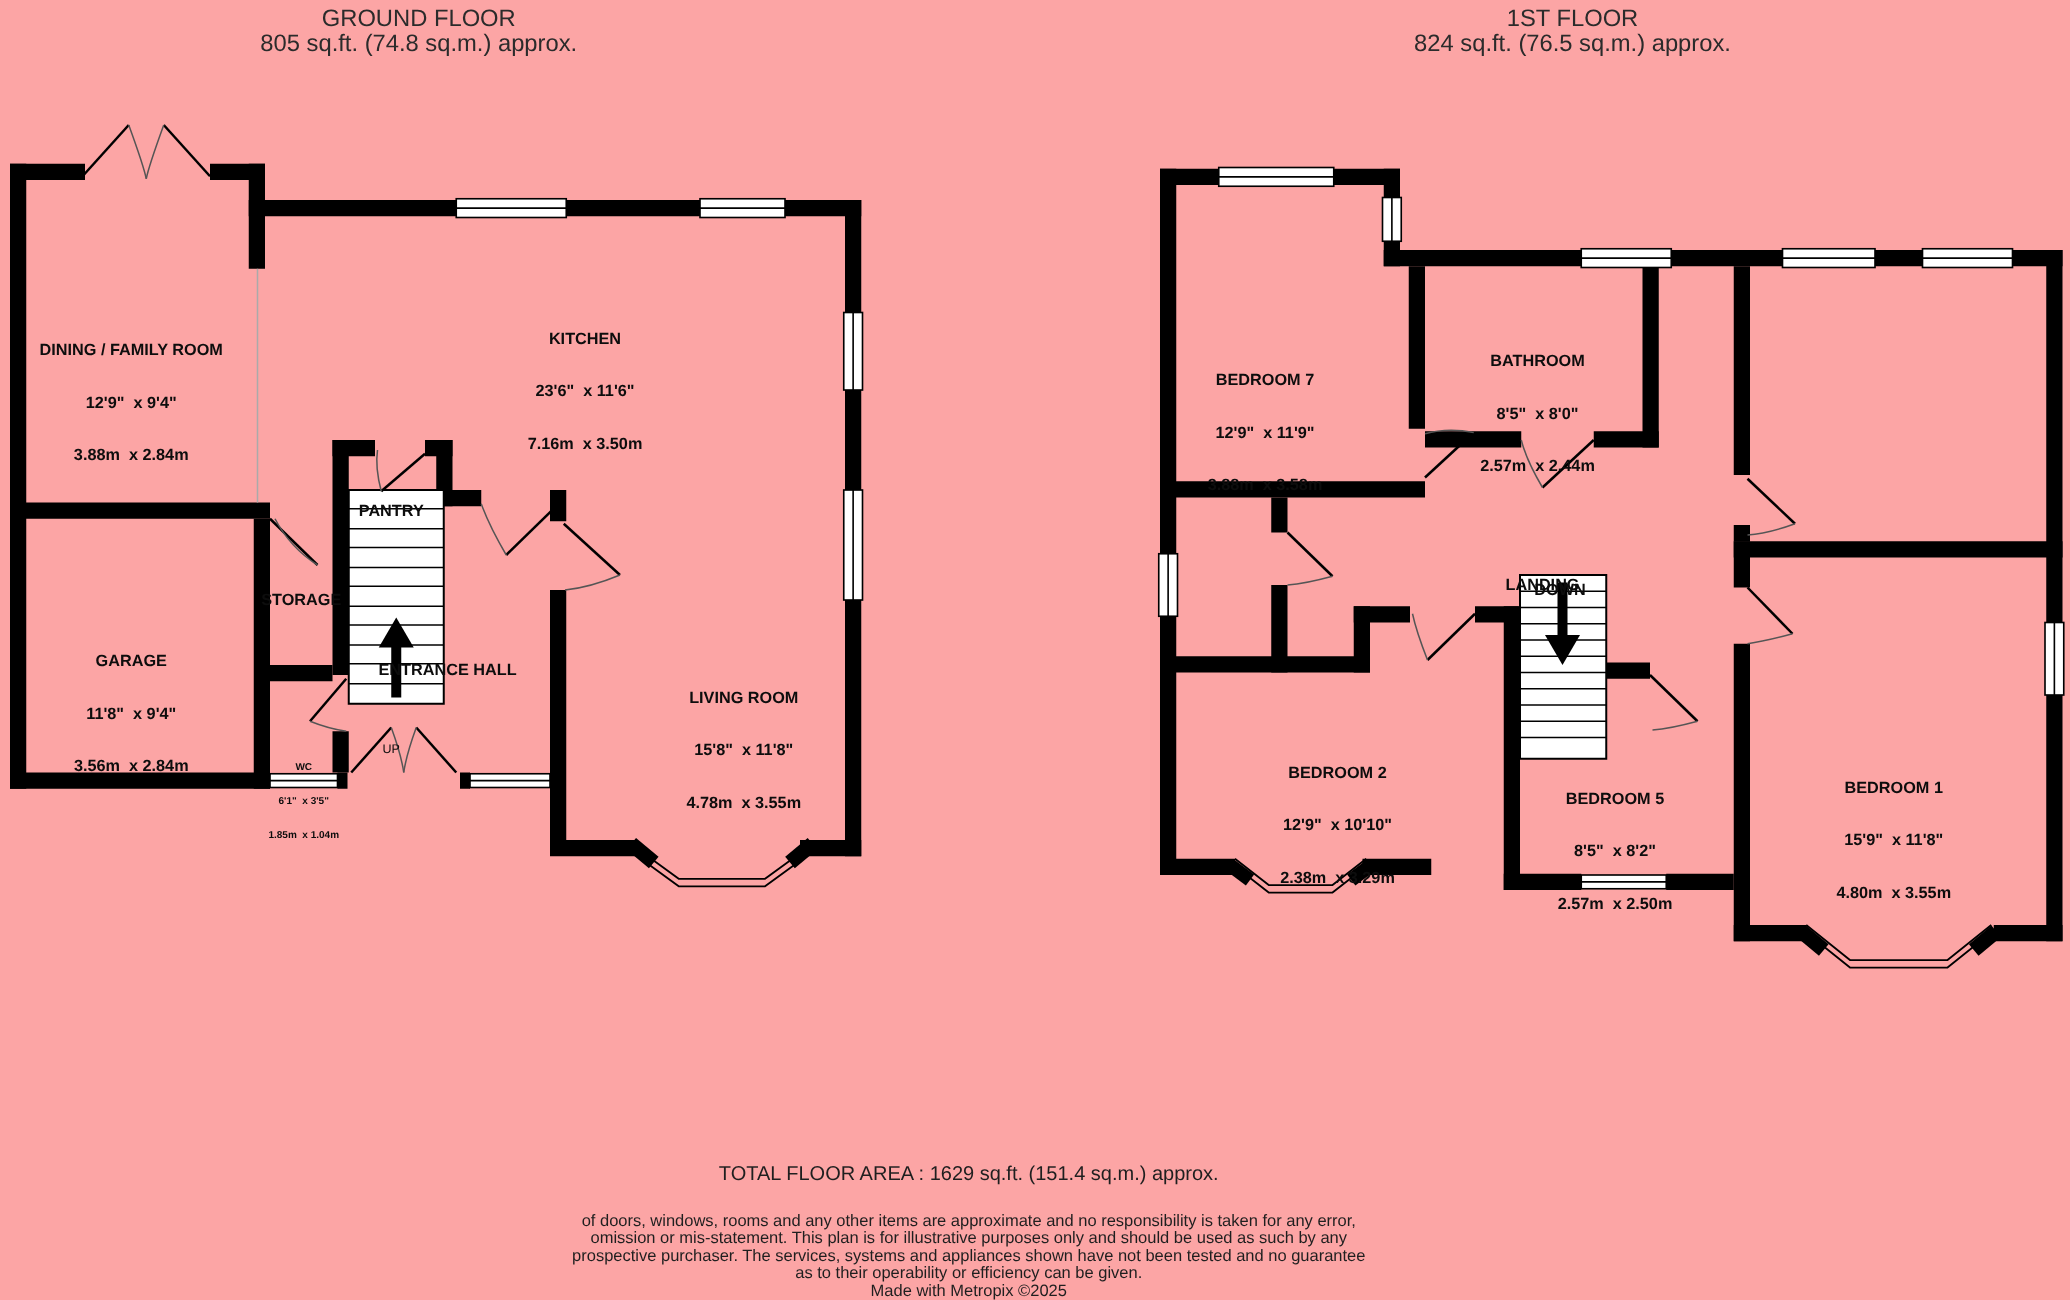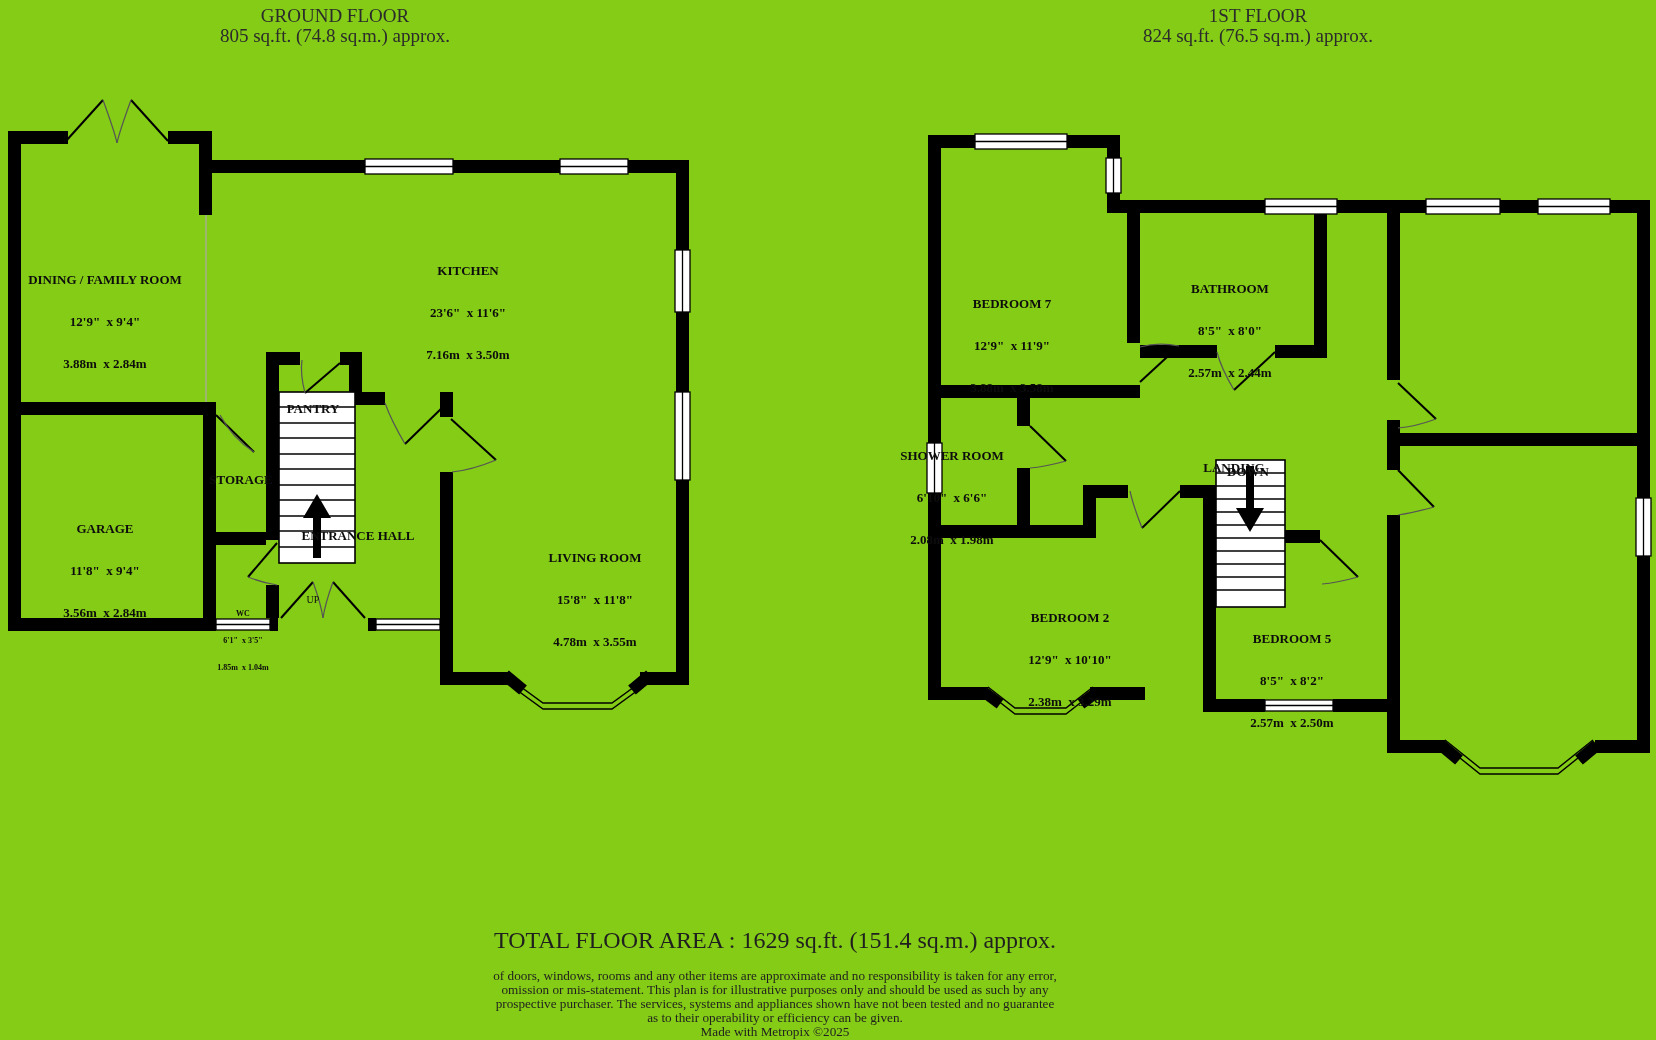--- a/index.html
+++ b/index.html
@@ -1,26 +1,26 @@
 <!DOCTYPE html>
 <html><head>
 <meta charset="utf-8">
 <style>
   html,body{margin:0;padding:0;background:#ffffff;}
-  #canvas{position:relative;width:1656px;height:1040px;background:#84cc16;overflow:hidden;
-          font-family:Liberation Serif, serif;}
+  #canvas{position:relative;width:1656px;height:1040px;background:#fca5a5;overflow:hidden;
+          font-family:Liberation Sans, sans-serif;}
   #plan-svg{position:absolute;left:0;top:0;z-index:1;}
   .title{position:absolute;transform:translate(-50%,-50%);white-space:pre;z-index:3;
          font-size:19px;color:#2b2b2b;}
   .lbl{position:absolute;transform:translate(-50%,0);text-align:center;z-index:3;
        font-weight:bold;font-size:13px;line-height:14px;color:#0d0d0d;white-space:pre;}
   .lbl.small{font-size:8px;line-height:9px;}
   .lbl.tiny{font-weight:normal;font-size:10px;line-height:11px;}
   .footer-line{position:absolute;transform:translate(-50%,-50%);white-space:pre;z-index:3;color:#1f1f1f;}
-  .footer-total{font-size:24px;}
+  .footer-total{font-size:16px;}
   .footer-small{font-size:13.2px;}
 </style>
 </head>
 <body>
 
 <div id="canvas">
 
 <svg id="plan-svg" width="1656" height="1040" viewBox="0 0 1656 1040">
 
   <g fill="#000">
@@ -276,40 +276,40 @@
 <div class="lbl" style="left:1012px;top:269px">
   <div>BEDROOM 7</div>
   <div>12'9"  x 11'9"</div>
   <div>3.88m  x 3.58m</div>
 </div>
 <div class="lbl" style="left:1230px;top:254px">
   <div>BATHROOM</div>
   <div>8'5"  x 8'0"</div>
   <div>2.57m  x 2.44m</div>
 </div>
-<div class="lbl" style="left:952px;top:421px">
-  <div>SHOWER ROOM</div>
-  <div>6'10"  x 6'6"</div>
-  <div>2.08m  x 1.98m</div>
-</div>
 <div class="lbl" style="left:1234px;top:433px">
   <div>LANDING</div>
 </div>
 <div class="lbl" style="left:1248px;top:437px">
   <div>DOWN</div>
 </div>
 <div class="lbl" style="left:1070px;top:583px">
   <div>BEDROOM 2</div>
   <div>12'9"  x 10'10"</div>
   <div>2.38m  x 3.29m</div>
 </div>
 <div class="lbl" style="left:1292px;top:604px">
   <div>BEDROOM 5</div>
   <div>8'5"  x 8'2"</div>
   <div>2.57m  x 2.50m</div>
+</div>
+<div class="lbl" style="left:1515px;top:595px">
+  <div>BEDROOM 1</div>
+  <div>15'9"  x 11'8"</div>
+  <div>4.80m  x 3.55m</div>
 </div>
 
 <div class="footer-line footer-total" style="left:775px;top:940px">TOTAL FLOOR AREA : 1629 sq.ft. (151.4 sq.m.) approx.</div>
 <div class="footer-line footer-small" style="left:775px;top:976px">of doors, windows, rooms and any other items are approximate and no responsibility is taken for any error,</div>
 <div class="footer-line footer-small" style="left:775px;top:990px">omission or mis-statement. This plan is for illustrative purposes only and should be used as such by any</div>
 <div class="footer-line footer-small" style="left:775px;top:1004px">prospective purchaser. The services, systems and appliances shown have not been tested and no guarantee</div>
 <div class="footer-line footer-small" style="left:775px;top:1018px">as to their operability or efficiency can be given.</div>
 <div class="footer-line footer-small" style="left:775px;top:1032px">Made with Metropix ©2025</div>
 
 </div>

